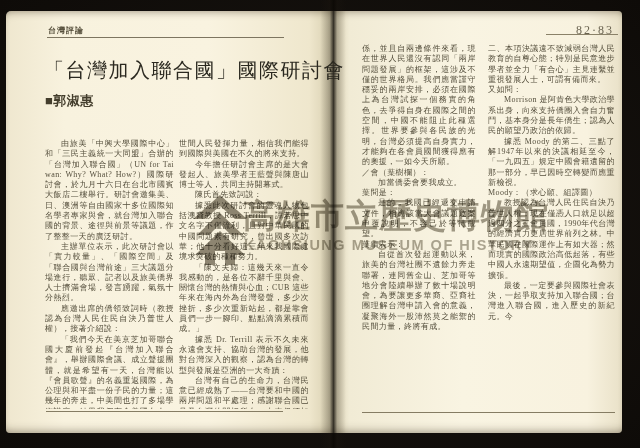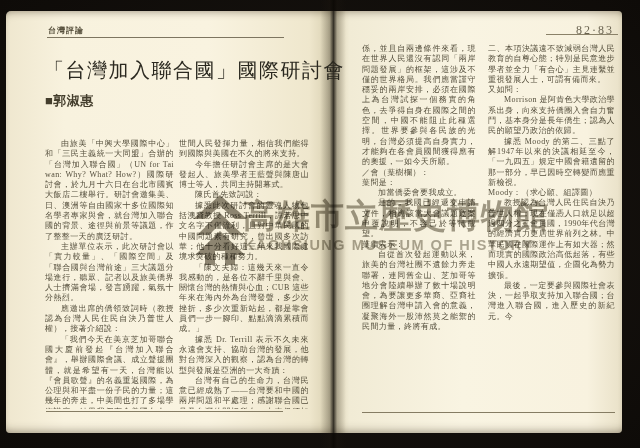--- a/index.html
+++ b/index.html
@@ -103,22 +103,22 @@
       <p class="para">今年擔任研討會主席的是大會發起人、旅美學者王藍聲與陳唐山博士等人，共同主持開幕式。</p>
       <p class="para">陳氏首先致詞說：</p>
       <p class="para">據悉此次研討會的靈魂人物包括澳裔教授 Ross Terrill，譚若思中文名字不僅流利，且對中華民國的中國問題素有研究，曾出國多次訪華；他十分看好這三年來我國際處境求突破的種種努力。</p>
       <p class="para">「陳文夫婦：這幾天來一直令我感動的，是各位不辭千里與會、關懷台灣的熱情與心血；CUB 這些年來在海內外為台灣發聲，多少次挫折，多少次重新站起，都是靠會員們一步一腳印、點點滴滴累積而成。」</p>
       <p class="para">據悉 Dr. Terrill 表示不久未來永遠會支持、協助台灣的發展，他對台灣深入的觀察，認為台灣的轉型與發展是亞洲的一大奇蹟：</p>
       <p class="para">台灣有自己的生命力，台灣民意已經成熟了——台灣要和中國的兩岸問題和平處理；感謝聯合國已見及台灣的關切所在。未來仍須加強宣傳，台灣人民已經準備好成為國際社會平等的一員。</p>
     </div>
   <div class="col col-r1">
       <p class="para noindent">係，並且自兩邊條件來看，現在世界人民還沒有認同「兩岸問題發展」的框架，這涉及不僅的世界格局。我們應當謹守穩妥的兩岸安排，必須在國際上為台灣試探一個務實的角色，去爭得自身在國際之間的空間，中國不能阻止此種選擇。世界要參與各民族的光明，台灣必須提高自身實力，才能夠在各會員國間獲得應有的奧援，一如今天所願。</p>
       <p class="para noindent">／會（葉樹欄）：</p>
+      <p class="para">加當僑委會要我成立。</p>
       <p class="para noindent">葉問是：</p>
-      <p class="para">加當僑委會要我成立。</p>
       <p class="para">是的，我國已經遞交申請文件，相應該當大會議題逐案申覆說明，不容己於等待觀望。</p>
       <p class="para noindent">葉續表示：</p>
       <p class="para">自從首次發起運動以來，旅美的台灣社團不遺餘力奔走聯署，連同舊金山、芝加哥等地分會陸續舉辦了數十場說明會，為要讓更多華裔、亞裔社團理解台灣申請入會的意義，凝聚海外一股沛然莫之能禦的民間力量，終將有成。</p>
     </div>
   <div class="col col-r2">
       <p class="para noindent">二、本項決議遠不致減弱台灣人民教育的自尊心態；特別是民意進步學者並全力「有合心」主見連繫並重視發展人士，可謂有備而來。</p>
       <p class="para noindent">又如問：</p>
       <p class="para">Morrison 是阿肯色大學政治學系出身，向來支持僑團入會自力奮鬥，基本身分是長年僑生；認為人民的願望乃政治的依歸。</p>
       <p class="para">據悉 Moody 的第二、三點了解1947年以來的決議相延至今，「一九四五」規定中國會籍遺留的那一部分，早已因時空轉變而應重新檢視。</p>
       <p class="para noindent">Moody：（求心願、組譯圖）</p>

